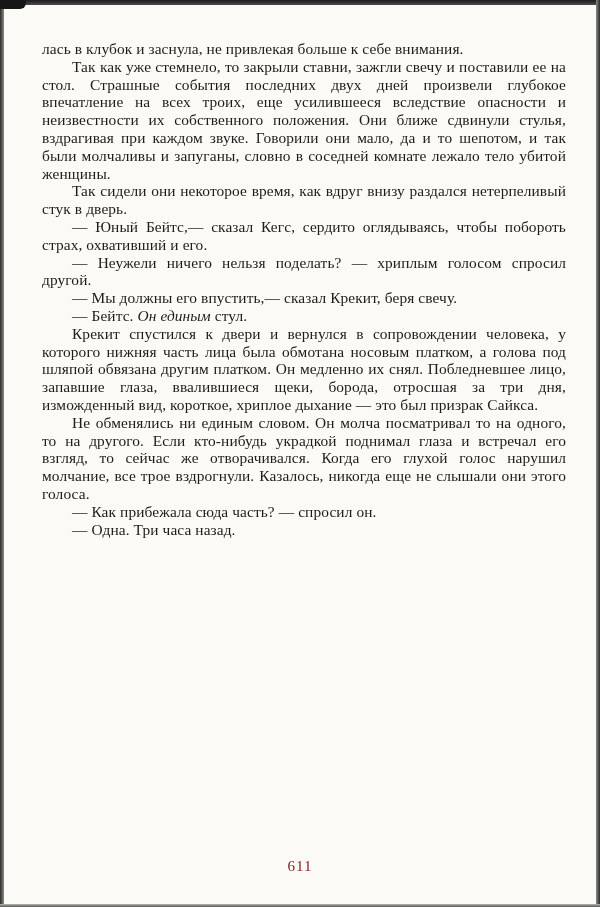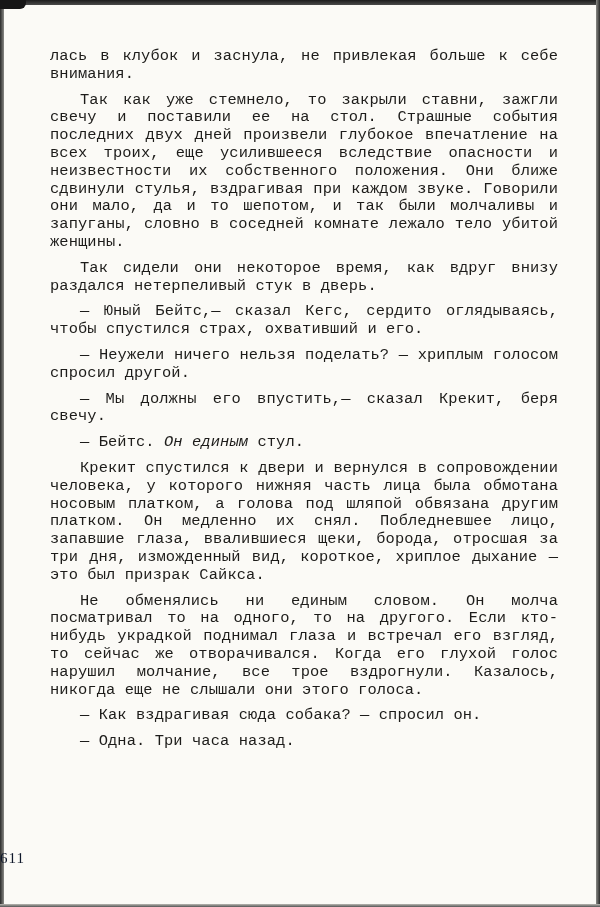--- a/index.html
+++ b/index.html
@@ -32,51 +32,51 @@
     position: absolute;
     left: 42px;
     right: 34px;
     top: 40px;
     text-align: justify;
     color: #1d1c1a;
     font-size: 15.4px;
     line-height: 17.8px;
     letter-spacing: 0.1px;
   }
-  .para { margin: 8px; font-family: Liberation Mono, monospace; }
+  .para { margin: 0; }
   .para.indent { text-indent: 30px; }
   .italic { font-style: italic; }
   .page-number {
     position: absolute;
-    bottom: 40px;
+    bottom: 32px;
     left: 0; right: 0;
-    text-align: left;
-    color: #0f172a;
+    text-align: center;
+    color: #7f1d1d;
     font-size: 15px;
     letter-spacing: 1px;
   }
 </style>
 </head>
 <body>
 
 <div class="scan">
   <div class="edge edge-top"></div>
   <div class="edge edge-left"></div>
   <div class="edge edge-right"></div>
   <div class="edge edge-bottom"></div>
   <div class="corner-mark"></div>
 
   <div class="text-block">
       <p class="para"><span>лась в клубок и заснула, не привлекая больше к себе внимания.</span></p>
       <p class="para indent"><span>Так как уже стемнело, то закрыли ставни, зажгли свечу и поставили ее на стол. Страшные события последних двух дней произвели глубокое впечатление на всех троих, еще усилившееся вследствие опасности и неизвестности их собственного положения. Они ближе сдвинули стулья, вздрагивая при каждом звуке. Говорили они мало, да и то шепотом, и так были молчаливы и запуганы, словно в соседней комнате лежало тело убитой женщины.</span></p>
       <p class="para indent"><span>Так сидели они некоторое время, как вдруг внизу раздался нетерпеливый стук в дверь.</span></p>
-      <p class="para indent"><span>— Юный Бейтс,— сказал Кегс, сердито оглядываясь, чтобы спустился страх, охвативший и его.</span></p>
+      <p class="para indent"><span>— Юный Бейтс,— сказал Кегс, сердито оглядываясь, чтобы побороть страх, охвативший и его.</span></p>
       <p class="para indent"><span>— Неужели ничего нельзя поделать? — хриплым голосом спросил другой.</span></p>
       <p class="para indent"><span>— Мы должны его впустить,— сказал Крекит, беря свечу.</span></p>
       <p class="para indent"><span>— Бейтс. </span><span class="italic">Он единым</span><span> стул.</span></p>
       <p class="para indent"><span>Крекит спустился к двери и вернулся в сопровождении человека, у которого нижняя часть лица была обмотана носовым платком, а голова под шляпой обвязана другим платком. Он медленно их снял. Побледневшее лицо, запавшие глаза, ввалившиеся щеки, борода, отросшая за три дня, изможденный вид, короткое, хриплое дыхание — это был призрак Сайкса.</span></p>
       <p class="para indent"><span>Не обменялись ни единым словом. Он молча посматривал то на одного, то на другого. Если кто-нибудь украдкой поднимал глаза и встречал его взгляд, то сейчас же отворачивался. Когда его глухой голос нарушил молчание, все трое вздрогнули. Казалось, никогда еще не слышали они этого голоса.</span></p>
-      <p class="para indent"><span>— Как вздрагивая сюда собака? — спросил он.</span></p>
+      <p class="para indent"><span>— Как прибежала сюда часть? — спросил он.</span></p>
       <p class="para indent"><span>— Одна. Три часа назад.</span></p>
     </div>
 
   <div class="page-number">611</div>
 </div>
 
 </body></html>

